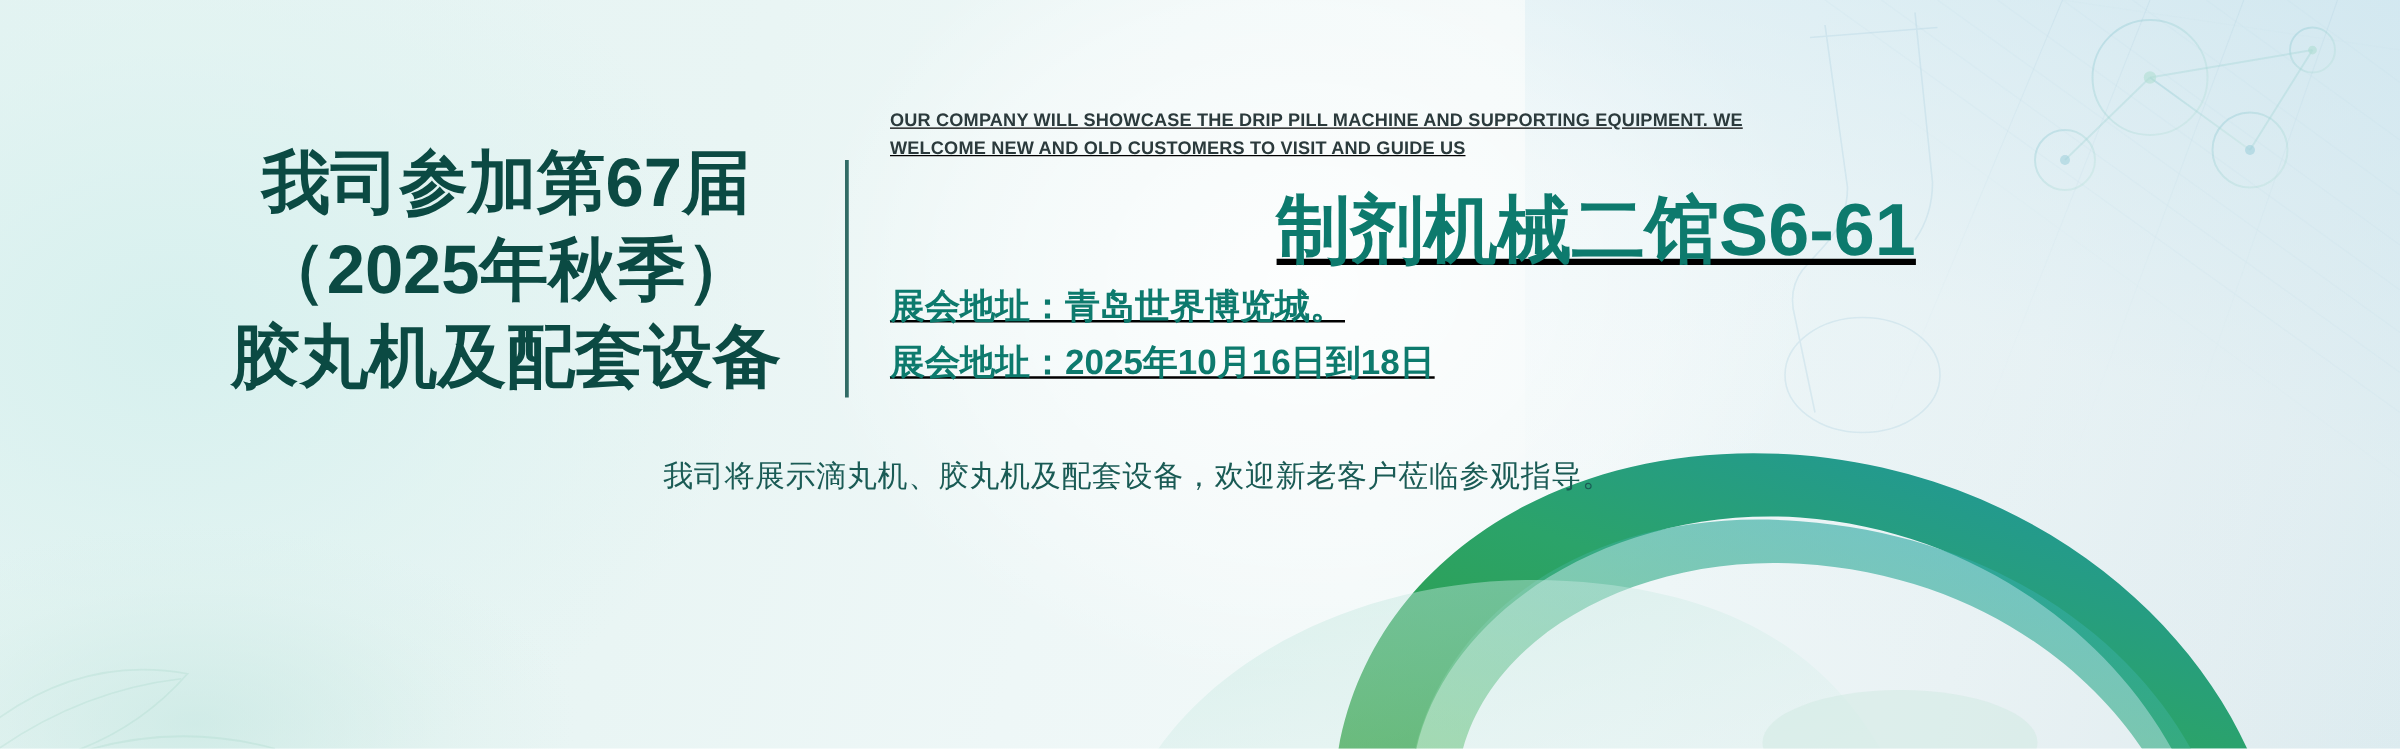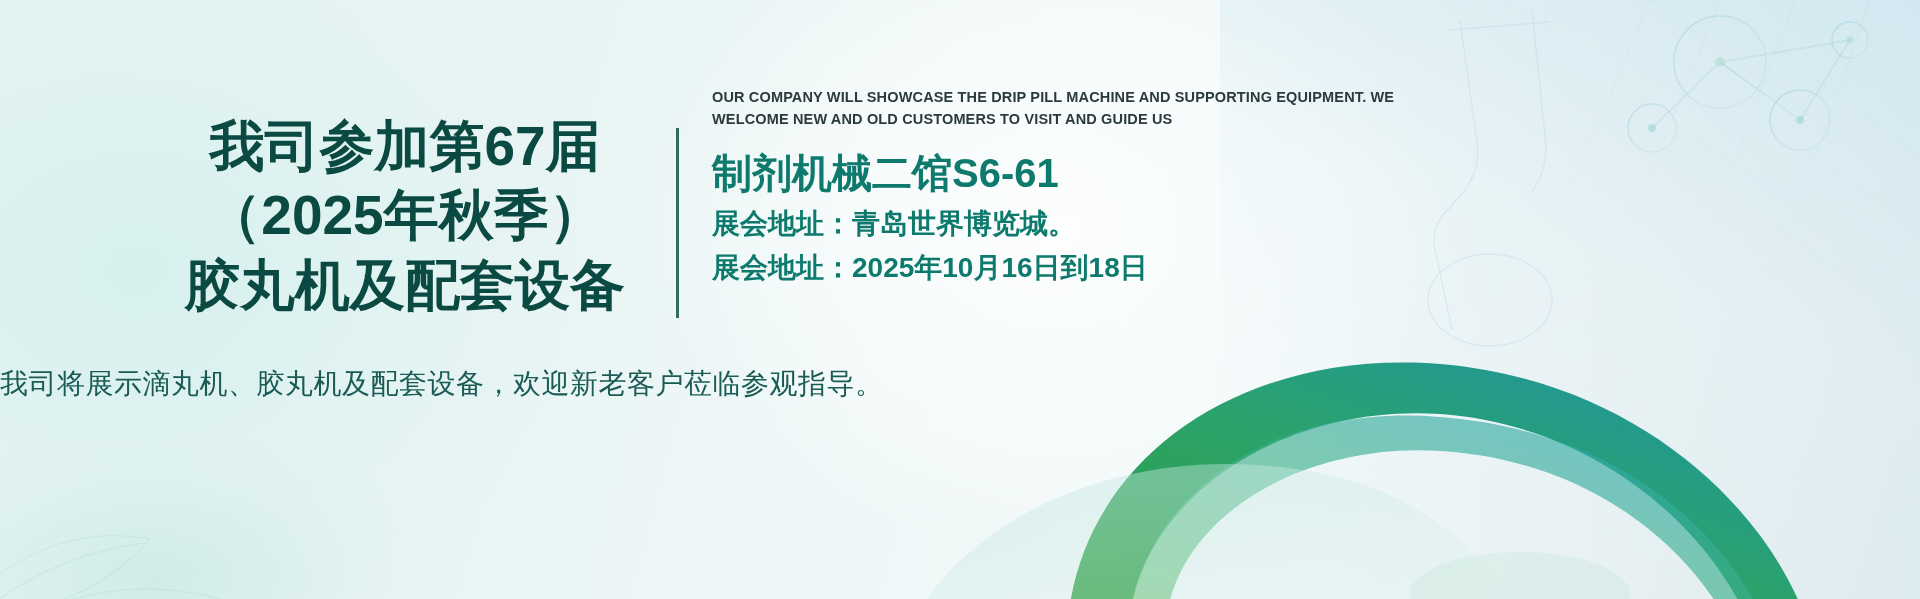--- a/index.html
+++ b/index.html
@@ -90,58 +90,60 @@
     height: 190px;
     background: #1d5c55;
     opacity: .9;
   }
 
   .right-block {
     position: absolute;
     left: 712px;
     top: 86px;
     width: 1130px;
+    text-decoration: underline;
   }
 
   .eyebrow {
     color: #2b3a3c;
     font-size: 14.5px;
     font-weight: 700;
     line-height: 1.55;
     letter-spacing: .15px;
     max-width: 745px;
   }
 
   .hall {
     margin-top: 20px;
     color: #0d7a6d;
     font-weight: 700;
-    font-size: 40px;
+    font-size: 59px;
     line-height: 1.12;
     letter-spacing: 0px;
     white-space: nowrap;
+    text-align: center;
   }
 
   .info-line {
     margin-top: 11px;
     color: #0d7a6d;
     font-weight: 700;
     font-size: 28px;
     line-height: 1.2;
     white-space: nowrap;
   }
 
   .tagline {
     position: absolute;
     left: 0;
     top: 365px;
     width: 1290px;
-    text-align: left;
+    text-align: right;
     color: #1a5b55;
-    font-size: 28px;
+    font-size: 24px;
     font-weight: 500;
     letter-spacing: .5px;
     white-space: nowrap;
   }
 </style>
 </head>
 <body>
 
 <div class="banner">
 

